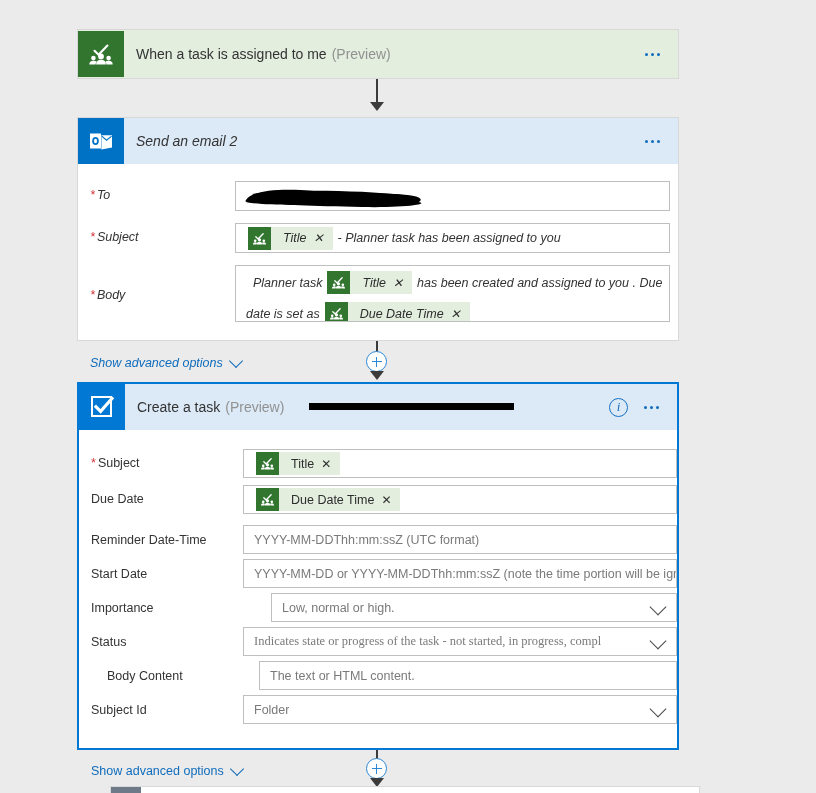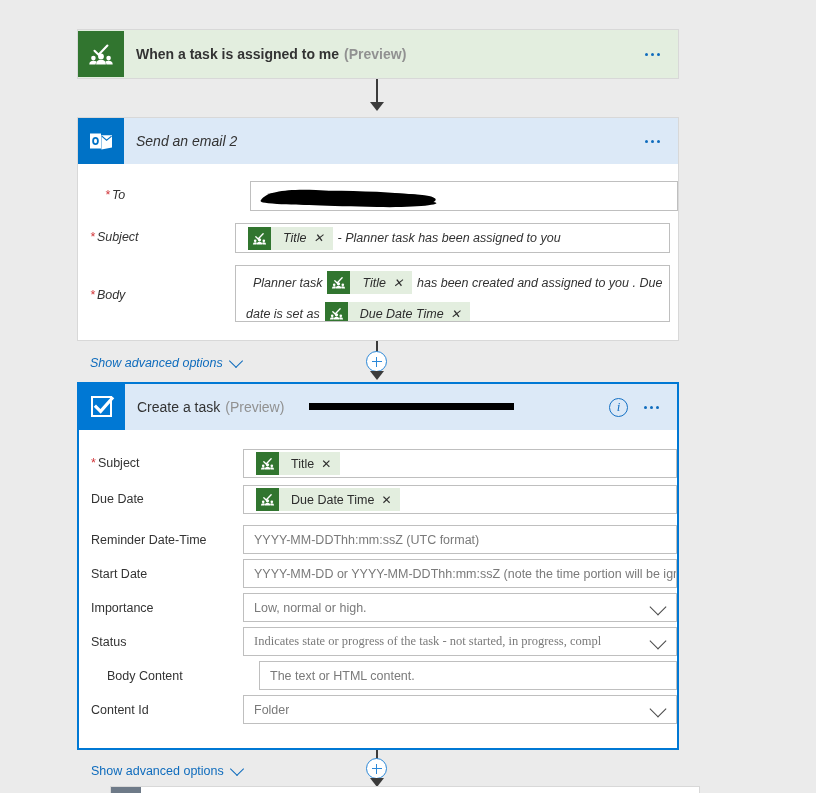--- a/index.html
+++ b/index.html
@@ -254,21 +254,21 @@
     height: 6px;
     background: #6e7a88;
   }
 </style>
 </head>
 <body>
 
 <div class="canvas">
 
   <div class="card plain" style="left:77px; top:29px; width:602px; height:50px;">
-    <div class="card-header green" style="height:48px;font-weight:bold;">
+    <div class="card-header green" style="height:48px;">
       <div class="hdr-icon planner">
         <svg width="30" height="30" viewBox="0 0 30 30" aria-hidden="true">
           <path d="M8.5 11.8 L12.6 15.8 L21.4 6.6" fill="none" stroke="#ffffff" stroke-width="2.1" stroke-linecap="round" stroke-linejoin="round"></path>
           <circle cx="15" cy="17.4" r="2.9" fill="#ffffff"></circle>
           <path d="M10.1 25.4 q0-4.6 4.9-4.6 q4.9 0 4.9 4.6 z" fill="#ffffff"></path>
           <circle cx="7.4" cy="19.1" r="2.3" fill="#ffffff"></circle>
           <path d="M3.3 25.4 q0-3.7 4.1-3.7 q2.2 0 3.3 1.1 q-1.1 1.1-1.1 2.6 z" fill="#ffffff"></path>
           <circle cx="22.6" cy="19.1" r="2.3" fill="#ffffff"></circle>
           <path d="M26.7 25.4 q0-3.7-4.1-3.7 q-2.2 0-3.3 1.1 q1.1 1.1 1.1 2.6 z" fill="#ffffff"></path>
         </svg>
@@ -302,21 +302,21 @@
       <div class="hdr-spacer"></div>
       <div class="ellipsis">
         <i></i>
         <i></i>
         <i></i>
       </div>
     </div>
 
     <div class="card-body">
 
-      <div class="field-row" style="padding:17px 0 0 15px;border-radius:9px;">
+      <div class="field-row" style="padding:17px 0 0 0;border-radius:9px;">
         <div class="field-label" style="width:145px; padding-left:12px; padding-top:7px;">
           <span class="req">*</span><span>To</span>
         </div>
         <div class="input-box" style="width:435px; height:30px;">
           <svg class="scribble" width="200" height="26" viewBox="0 0 200 26" style="left:6px; top:2px;" aria-hidden="true">
             <path d="M4 16 C 10 6, 40 4, 72 7 C 110 10, 150 8, 172 12 C 186 15, 178 22, 150 21 C 110 20, 50 22, 20 20 C 6 19, 2 18, 4 16 Z" fill="#000000"></path>
             <path d="M10 10 C 40 5, 120 6, 160 11 C 180 14, 140 17, 100 16 C 60 15, 16 14, 10 10 Z" fill="#000000"></path>
             <path d="M30 18 C 70 14, 140 15, 176 18 C 190 20, 160 24, 120 23 C 70 22, 34 21, 30 18 Z" fill="#000000"></path>
           </svg>
         </div>
@@ -481,21 +481,21 @@
 
       <div class="field-row" style="padding:5px 0 0 0;">
         <div class="field-label" style="width:152px; padding-left:12px; padding-top:8px;">Start Date</div>
         <div class="input-box" style="width:434px; height:29px;">
           <span class="placeholder">YYYY-MM-DD or YYYY-MM-DDThh:mm:ssZ (note the time portion will be igno</span>
         </div>
       </div>
 
       <div class="field-row" style="padding:5px 0 0 0;">
         <div class="field-label" style="width:152px; padding-left:12px; padding-top:8px;">Importance</div>
-        <div class="input-box" style="width:434px; height:29px;">
+        <div class="input-box" style="width:434px; height:29px;margin-left:28px;">
           <span class="placeholder">Low, normal or high.</span>
           <span class="chev"></span>
         </div>
       </div>
 
       <div class="field-row" style="padding:5px 0 0 0;">
         <div class="field-label" style="width:152px; padding-left:12px; padding-top:8px;">Status</div>
         <div class="input-box" style="width:434px; height:29px;font-family:Liberation Serif, serif;">
           <span class="placeholder" style="padding-right:26px;">Indicates state or progress of the task - not started, in progress, compl</span>
           <span class="chev"></span>
@@ -503,21 +503,21 @@
       </div>
 
       <div class="field-row" style="padding:5px 0 0 0;">
         <div class="field-label" style="width:152px; padding-left:28px; padding-top:8px;">Body Content</div>
         <div class="input-box" style="width:482px; height:29px;">
           <span class="placeholder">The text or HTML content.</span>
         </div>
       </div>
 
       <div class="field-row" style="padding:5px 0 0 0;">
-        <div class="field-label" style="width:152px; padding-left:12px; padding-top:8px;">Content Id</div>
+        <div class="field-label" style="width:152px; padding-left:12px; padding-top:8px;">Subject Id</div>
         <div class="input-box" style="width:480px; height:29px;">
           <span class="placeholder">Folder</span>
           <span class="chev"></span>
         </div>
       </div>
 
       <div class="adv-link" style="left:12px; top:334px;">
         <span>Show advanced options</span>
         <span class="adv-chev"></span>
       </div>

